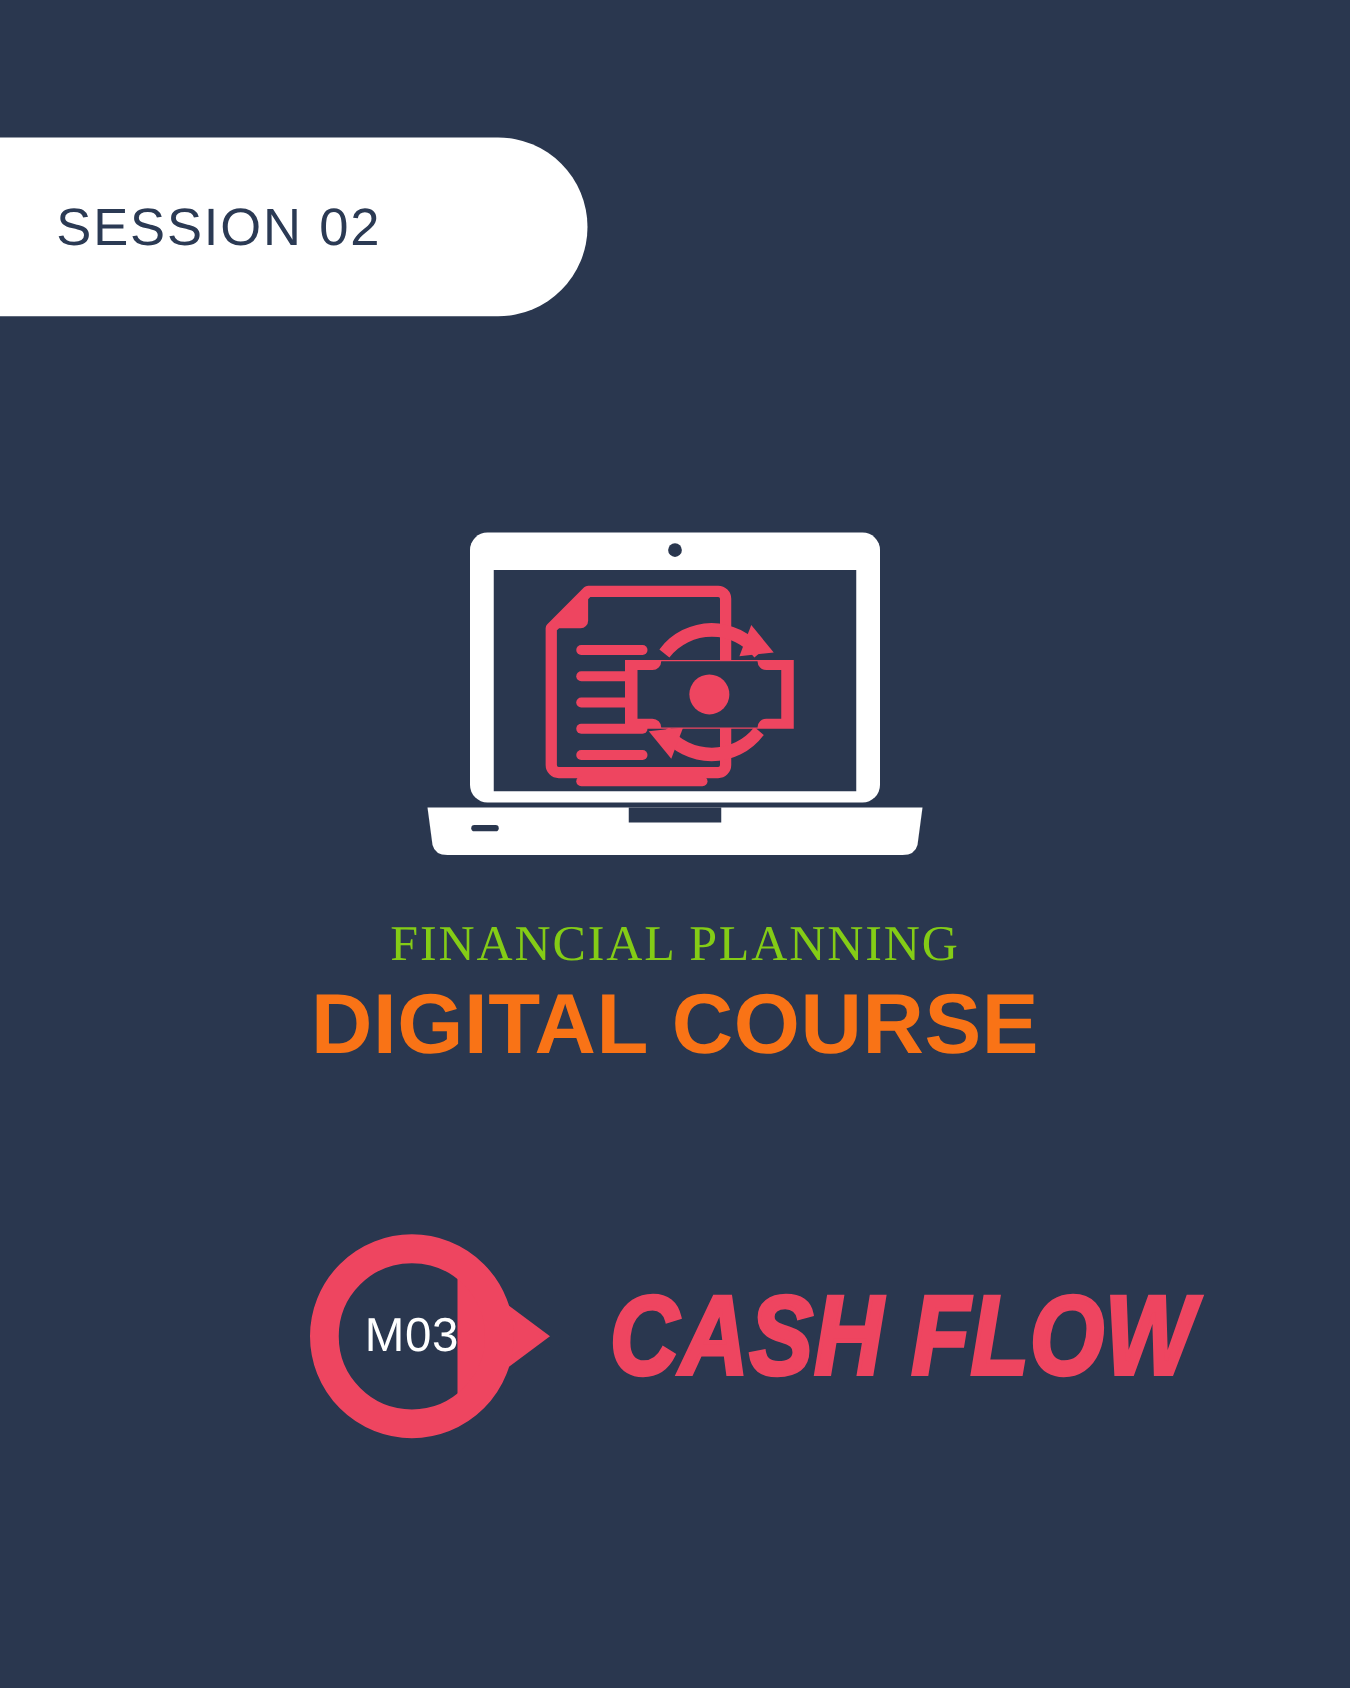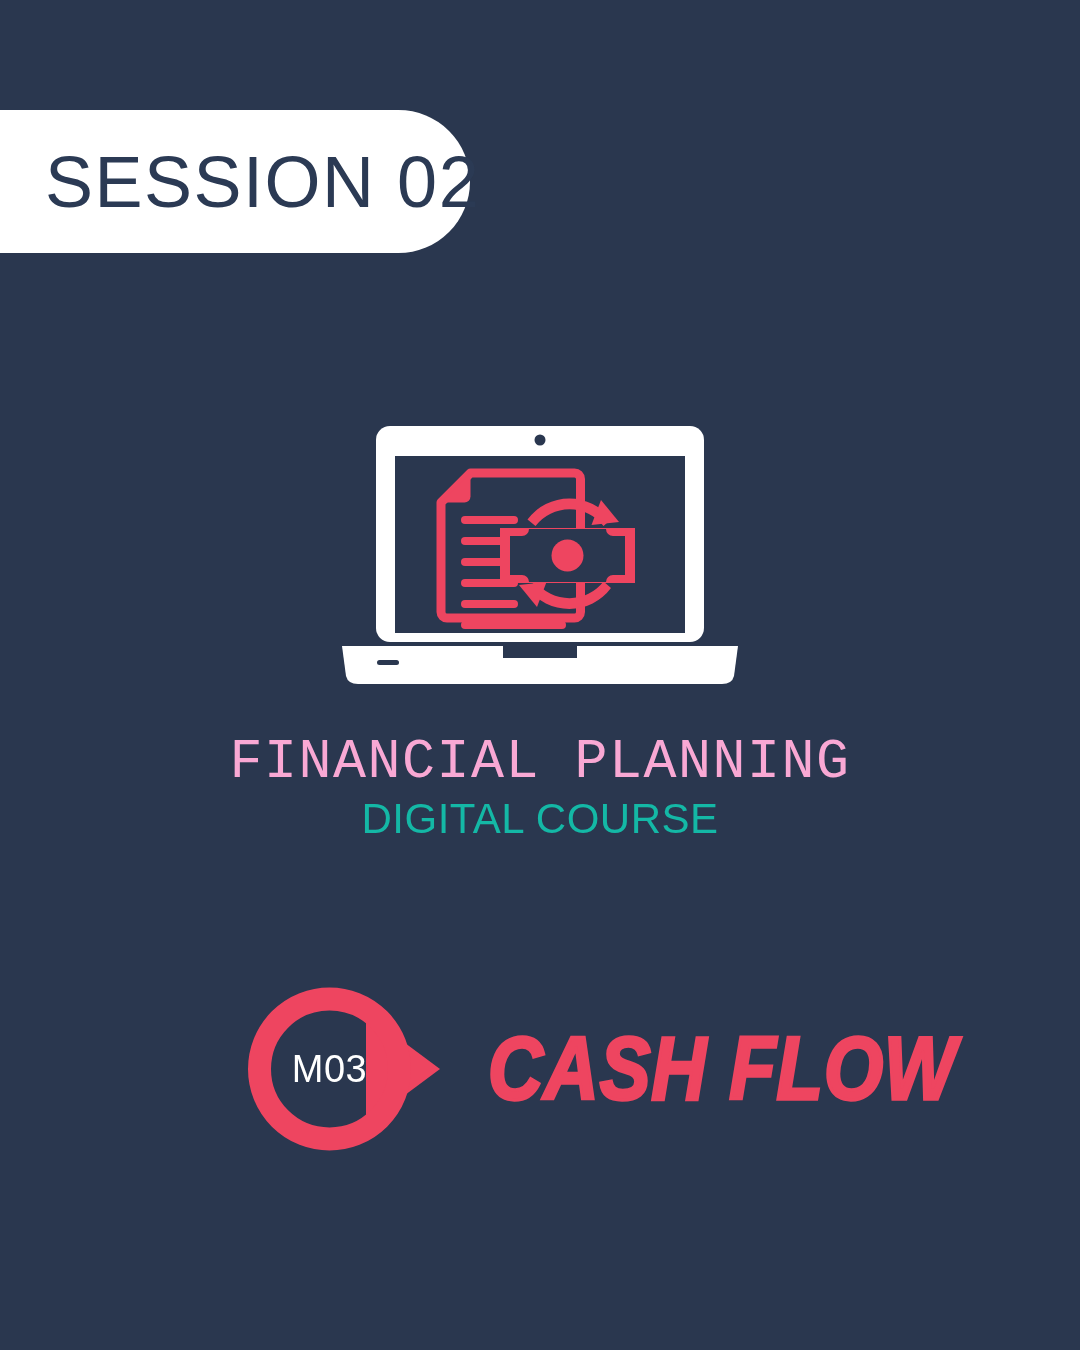--- a/index.html
+++ b/index.html
@@ -29,21 +29,21 @@
     width: 510px;
     height: 143px;
     background: #FFFFFF;
     border-radius: 0 72px 72px 0;
     display: flex;
     align-items: center;
   }
   .session-badge-label {
     margin-left: 85px;
     font-family: "Liberation Sans", sans-serif;
-    font-size: 72px;
+    font-size: 42px;
     font-weight: 400;
     letter-spacing: 1.5px;
     color: #2B3A54;
     line-height: 1;
     white-space: nowrap;
     text-align: center;
   }
 
   
   .laptop {
@@ -58,34 +58,34 @@
 
   
   .headings {
     position: absolute;
     left: 0;
     top: 733px;
     width: 1080px;
     text-align: center;
   }
   .heading-thin {
-    font-family: Liberation Mono, monospace;
-    font-size: 55px;
+    font-family: Liberation Serif, serif;
+    font-size: 40px;
     font-weight: 300;
     letter-spacing: 1.5px;
-    color: #f9a8d4;
+    color: #84cc16;
     line-height: 1.08;
     white-space: nowrap;
   }
   .heading-bold {
     font-family: "Liberation Sans", sans-serif;
-    font-size: 42px;
-    font-weight: 400;
+    font-size: 68px;
+    font-weight: 700;
     letter-spacing: 0.5px;
-    color: #14b8a6;
+    color: #f97316;
     line-height: 1.28;
     white-space: nowrap;
   }
 
   
   .lockup {
     position: absolute;
     left: 248px;
     top: 984px;
     width: 620px;

